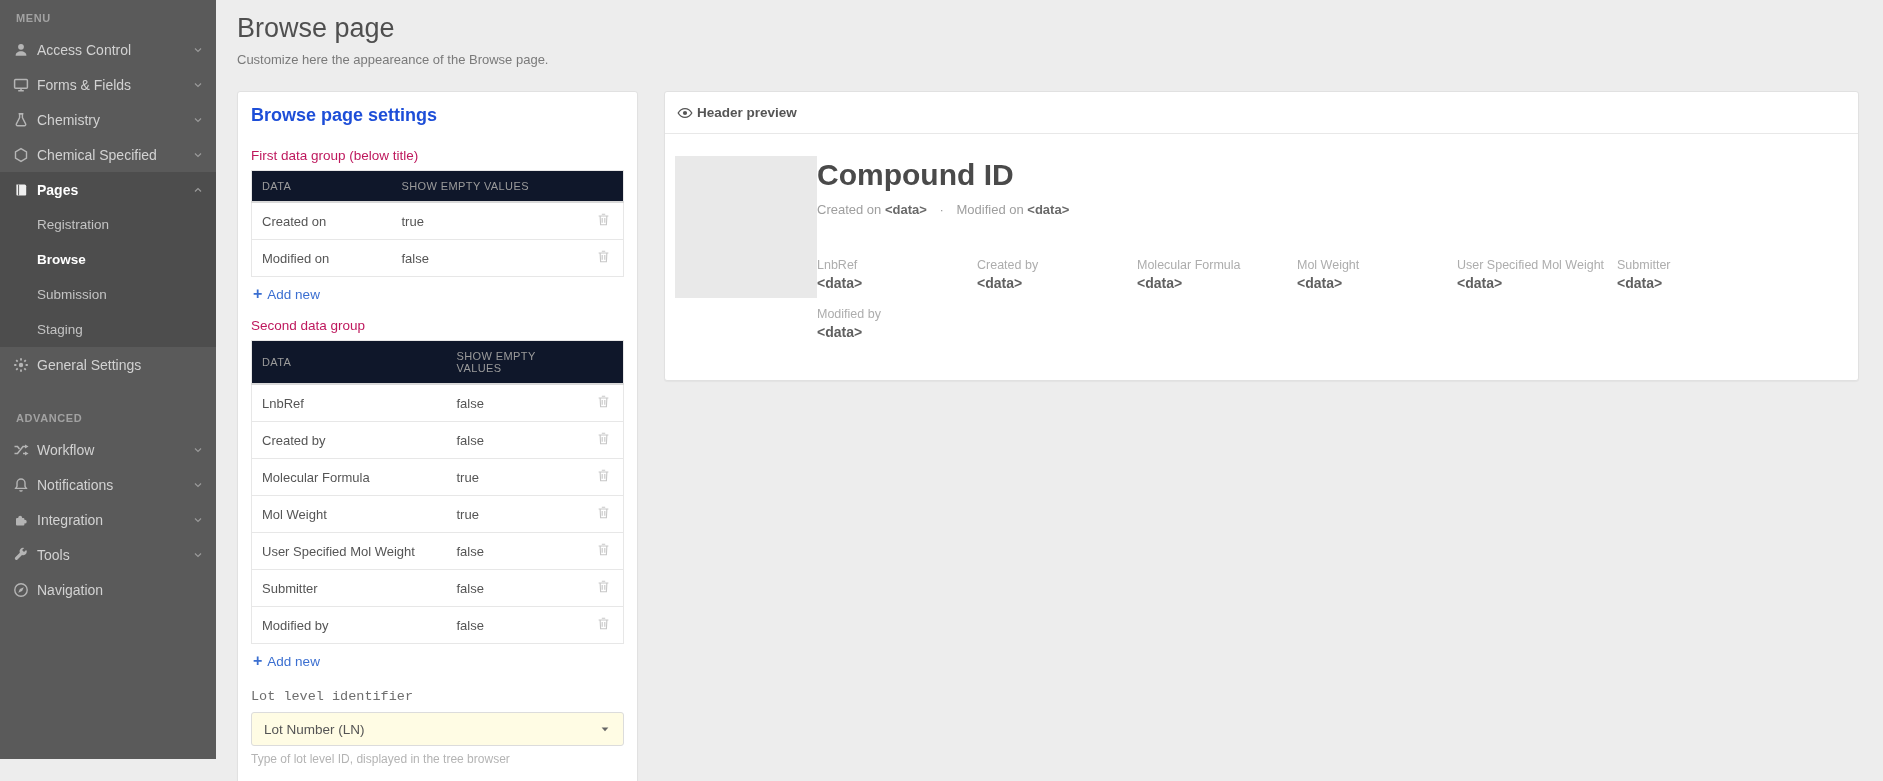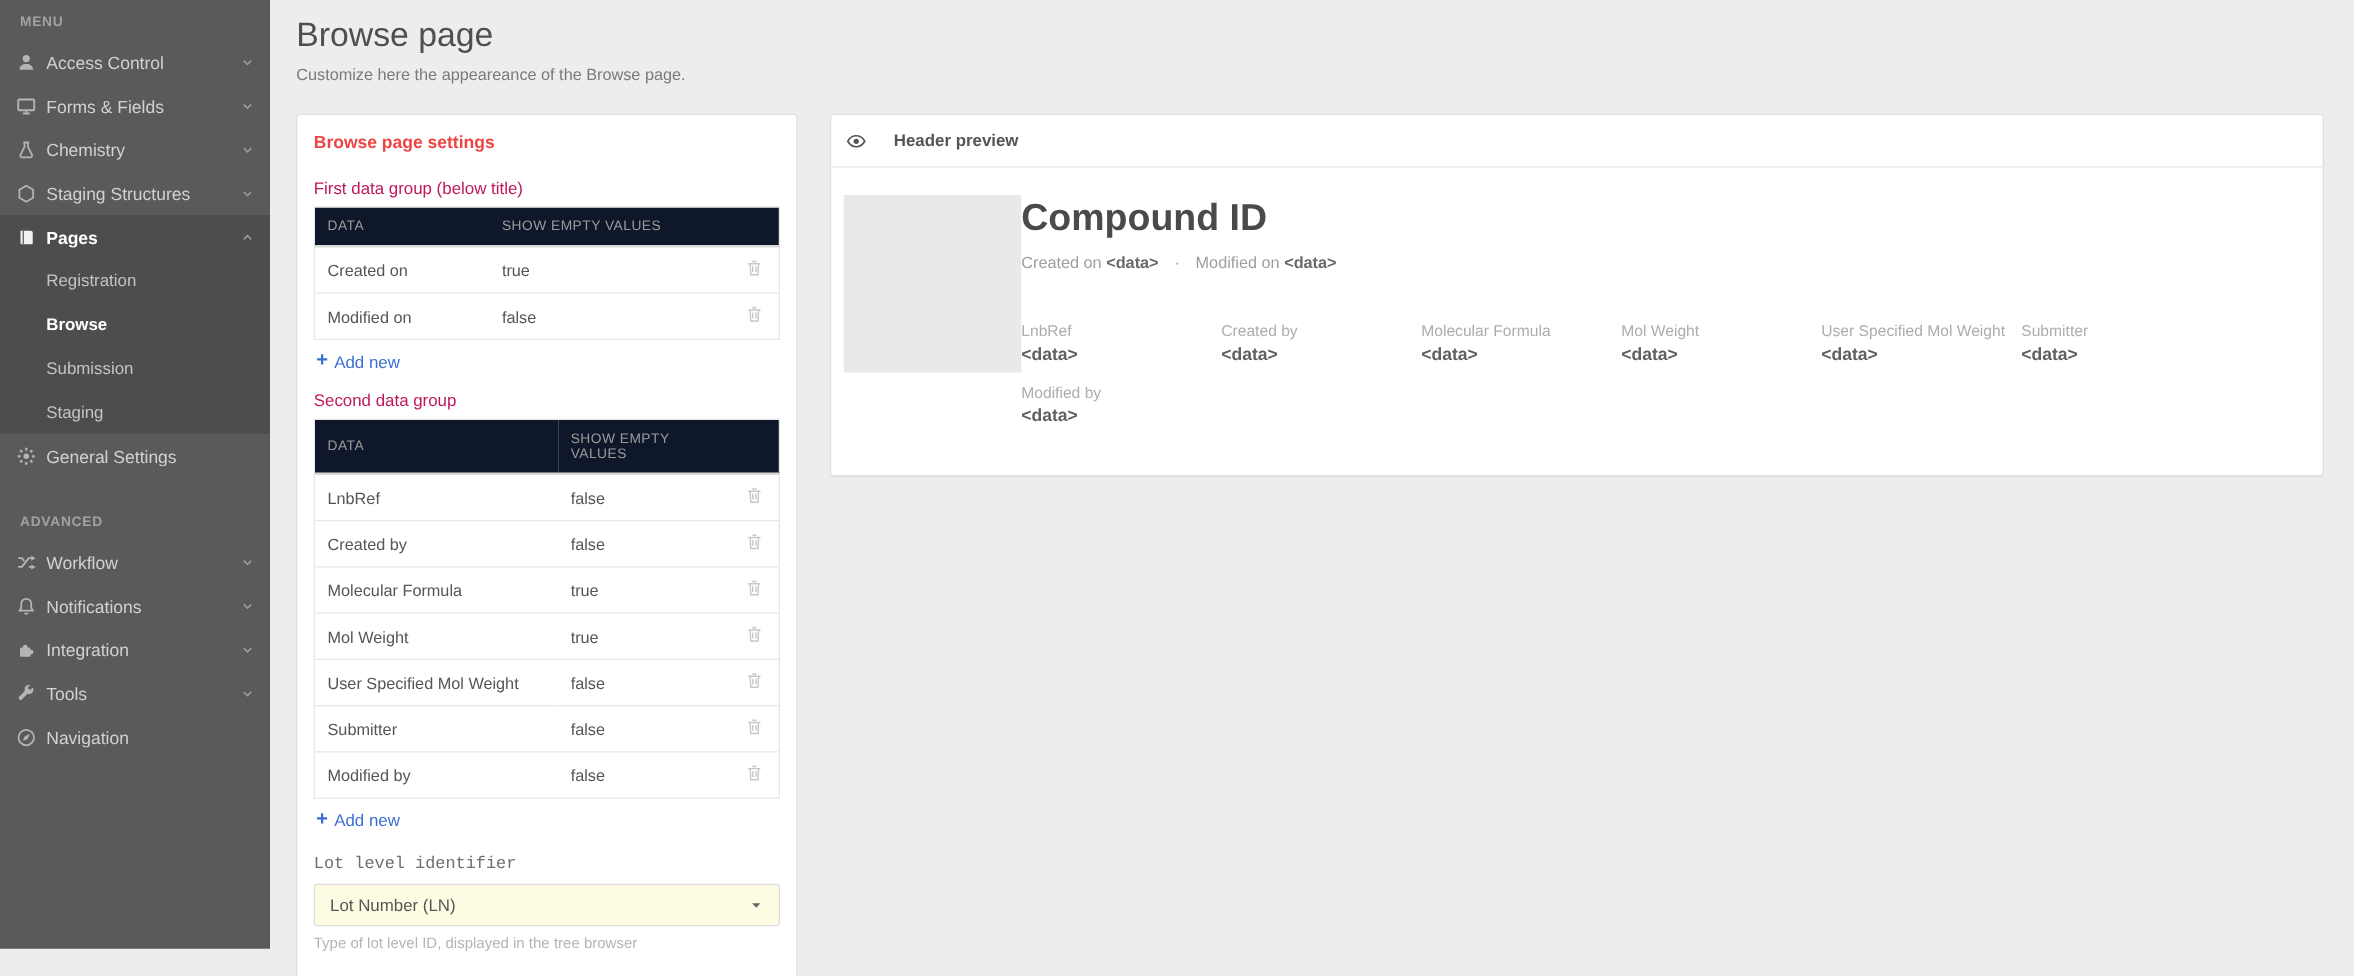--- a/index.html
+++ b/index.html
@@ -37,21 +37,21 @@
   
   .main { flex:1; padding:0 24px 0 21px; min-width:0; }
   .page-title { font-size:27px; font-weight:400; color:#4f4f4f; margin:13px 0 8px 0; }
   .page-subtitle { font-size:13px; color:#7a7a7a; margin:0 0 24px 0; }
 
   .content-row { display:flex; align-items:flex-start; gap:26px; }
   .card { background:#fff; border:1px solid #e1e1e1; border-radius:3px; box-shadow:0 1px 1px rgba(0,0,0,.04); }
 
   
   .settings-card { width:401px; flex:none; padding:13px 13px 14px 13px; }
-  .settings-title { font-size:14px; font-weight:bold; color:#ef4444; margin:0 0 22px 0; }
+  .settings-title { font-size:18px; font-weight:bold; color:#1d4ed8; margin:0 0 22px 0; }
   .group-label { font-size:13.5px; color:#be185d; margin:0 0 7px 0; }
   .group-label.second { margin-top:14px; }
 
   table.data-table { width:100%; border-collapse:collapse; font-size:13px; color:#555; border:1px solid #e7e7e7; }
   table.data-table thead th {
     background:#0f172a; color:#9b9b9b; font-size:11px; font-weight:400;
     letter-spacing:.4px; text-align:left; padding:9px 10px;
     border-bottom:2px solid #d9d9d9;
   }
   table.data-table tbody td { padding:9px 10px; border-bottom:1px solid #e7e7e7; background:#fff; }
@@ -71,21 +71,21 @@
     display:flex; align-items:center; justify-content:space-between;
     background:#fffce4; border:1px solid #dcdcdc; border-radius:3px;
     height:34px; padding:0 12px; font-size:13.5px; color:#555; cursor:pointer;
   }
   .dropdown .caret { color:#666; display:flex; }
   .help-text { font-size:12px; color:#b4b4b4; margin:6px 0 22px 0; }
 
   
   .preview-card { flex:1; min-width:0; }
   .preview-header {
-    display:flex; align-items:center; gap:22px; height:42px;
+    display:flex; align-items:center; gap:4px; height:42px;
     padding:12px 12px; border-bottom:1px solid #e8e8e8;
     font-size:13.5px; font-weight:bold; color:#555;
   }
   .preview-header .icon { color:#555; display:flex; }
   .preview-body { display:flex; padding:22px 14px 40px 10px; }
   .thumb { width:142px; height:142px; background:#e9e9e9; flex:none; }
   .preview-main { flex:1; min-width:0; padding-top:2px; }
   .compound-title { font-size:30px; line-height:34px; font-weight:bold; color:#4a4a4a; margin:0 0 10px 0; }
   .meta { font-size:13px; color:#9e9e9e; }
   .meta b { color:#696969; }
@@ -146,21 +146,21 @@
           </svg>
       </span>
     </div>
 
     <div class="nav-item">
       <span class="icon">
         <svg width="16" height="16" viewBox="0 0 16 16">
             <polygon points="8,1.6 13.5,4.8 13.5,11.2 8,14.4 2.5,11.2 2.5,4.8" fill="none" stroke="currentColor" stroke-width="1.4"></polygon>
           </svg>
       </span>
-      <span class="label">Staging Structures</span>
+      <span class="label">Chemical Specified</span>
       <span class="chev">
         <svg width="12" height="12" viewBox="0 0 16 16">
             <polyline points="4,6 8,10 12,6" fill="none" stroke="currentColor" stroke-width="1.6"></polyline>
           </svg>
       </span>
     </div>
 
     <div class="nav-group">
       <div class="nav-item active-parent">
         <span class="icon">

